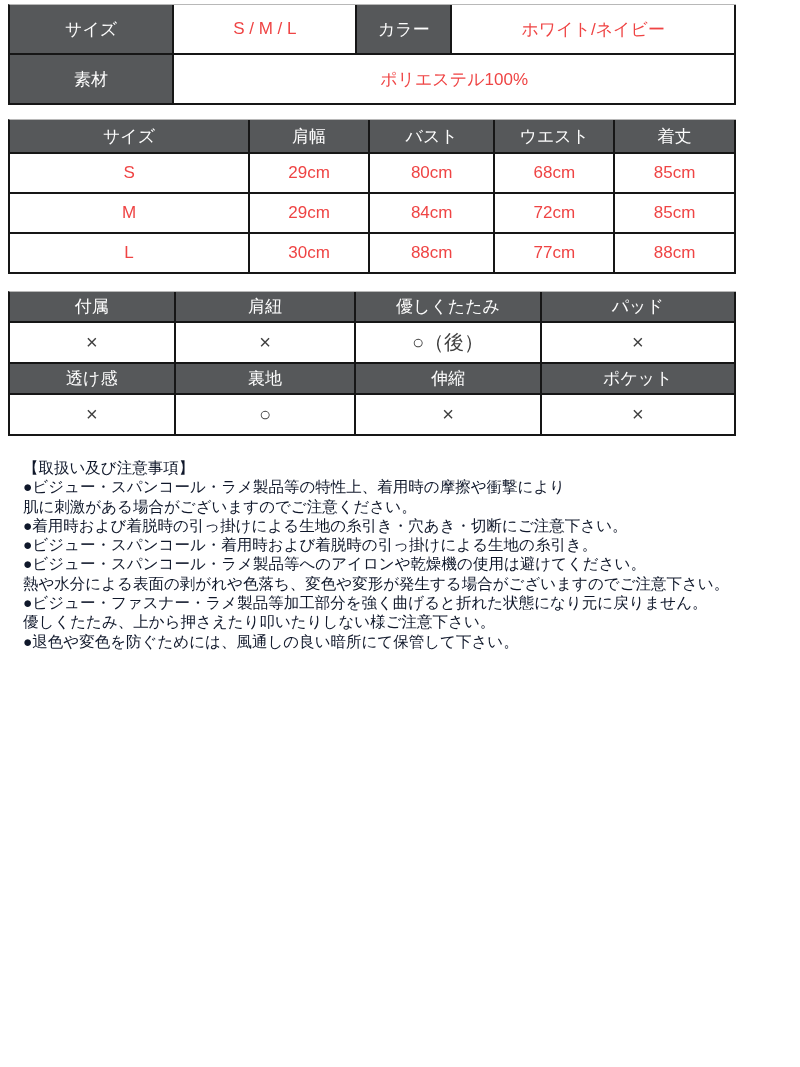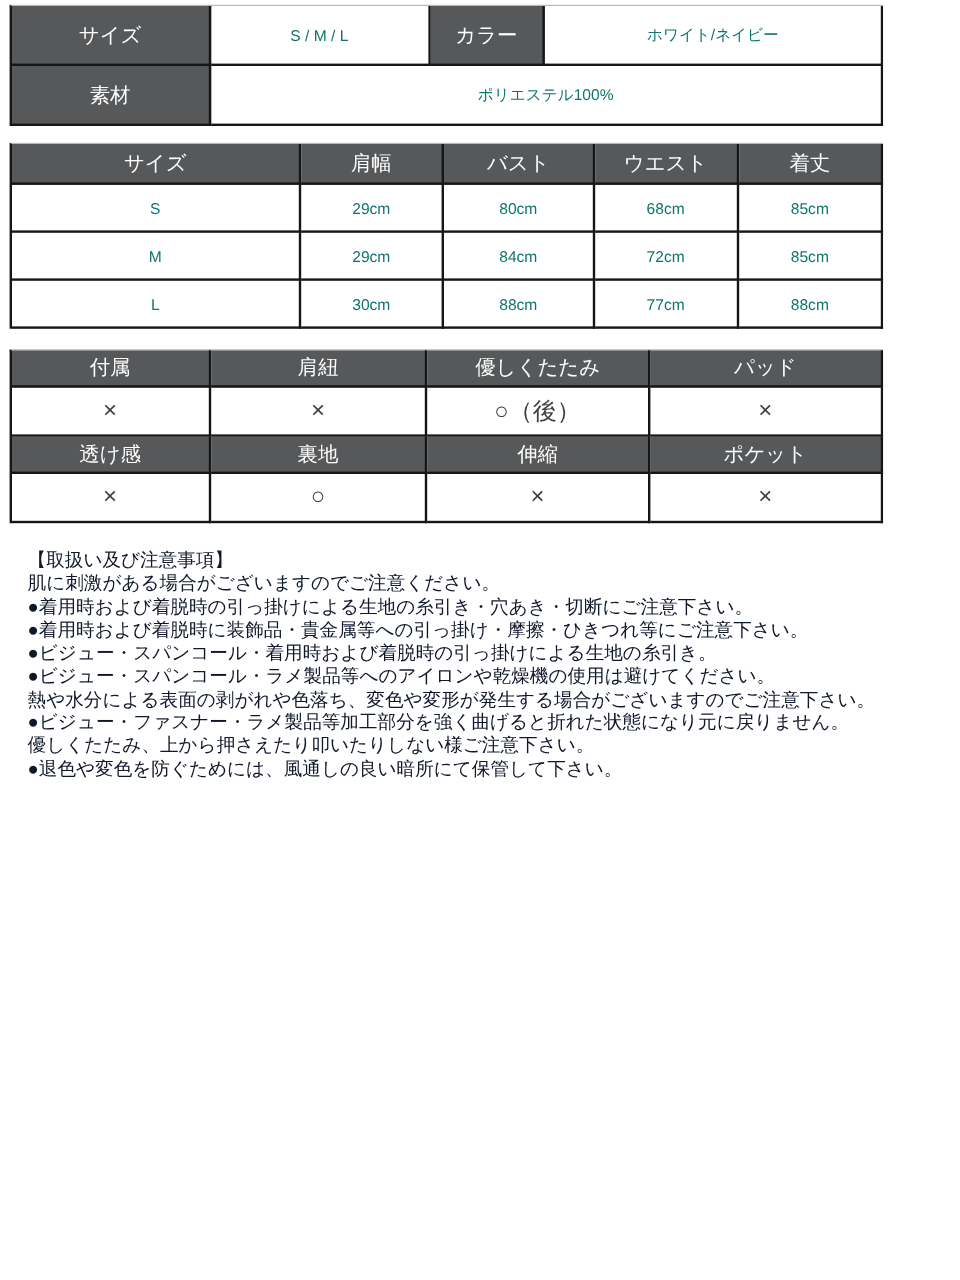--- a/index.html
+++ b/index.html
@@ -21,21 +21,21 @@
     border-right: 2px solid #161616;
     border-bottom: 2px solid #161616;
     text-align: center;
     vertical-align: middle;
     padding: 0;
     font-weight: normal;
     overflow: hidden;
     white-space: nowrap;
   }
   th.hdr { background: #56585a; color: #fdfdfd; font-size: 17px; }
-  td.val { color: #0f766e; font-size: 13px; }
+  td.val { color: #ef4444; font-size: 17px; }
 
   .t1 { margin-top: 4px; }
   .t1 th, .t1 td { height: 48px; }
 
   .t2 { margin-top: 14px; }
   .t2 th { height: 32px; }
   .t2 td { height: 38px; }
 
   .t3 { margin-top: 17px; }
   .t3 th { height: 29px; }
@@ -146,23 +146,23 @@
       <td>×</td>
       <td>○</td>
       <td>×</td>
       <td>×</td>
     </tr>
   </tbody>
     </table>
 
   <div class="care">
     <div>【取扱い及び注意事項】</div>
+    <div>●ビジュー・スパンコール・ラメ製品等の特性上、着用時の摩擦や衝撃により</div>
     <div>肌に刺激がある場合がございますのでご注意ください。</div>
     <div>●着用時および着脱時の引っ掛けによる生地の糸引き・穴あき・切断にご注意下さい。</div>
-    <div>●着用時および着脱時に装飾品・貴金属等への引っ掛け・摩擦・ひきつれ等にご注意下さい。</div>
     <div>●ビジュー・スパンコール・着用時および着脱時の引っ掛けによる生地の糸引き。</div>
     <div>●ビジュー・スパンコール・ラメ製品等へのアイロンや乾燥機の使用は避けてください。</div>
     <div>熱や水分による表面の剥がれや色落ち、変色や変形が発生する場合がございますのでご注意下さい。</div>
     <div>●ビジュー・ファスナー・ラメ製品等加工部分を強く曲げると折れた状態になり元に戻りません。</div>
     <div>優しくたたみ、上から押さえたり叩いたりしない様ご注意下さい。</div>
     <div>●退色や変色を防ぐためには、風通しの良い暗所にて保管して下さい。</div>
   </div>
 
 </div>
 

